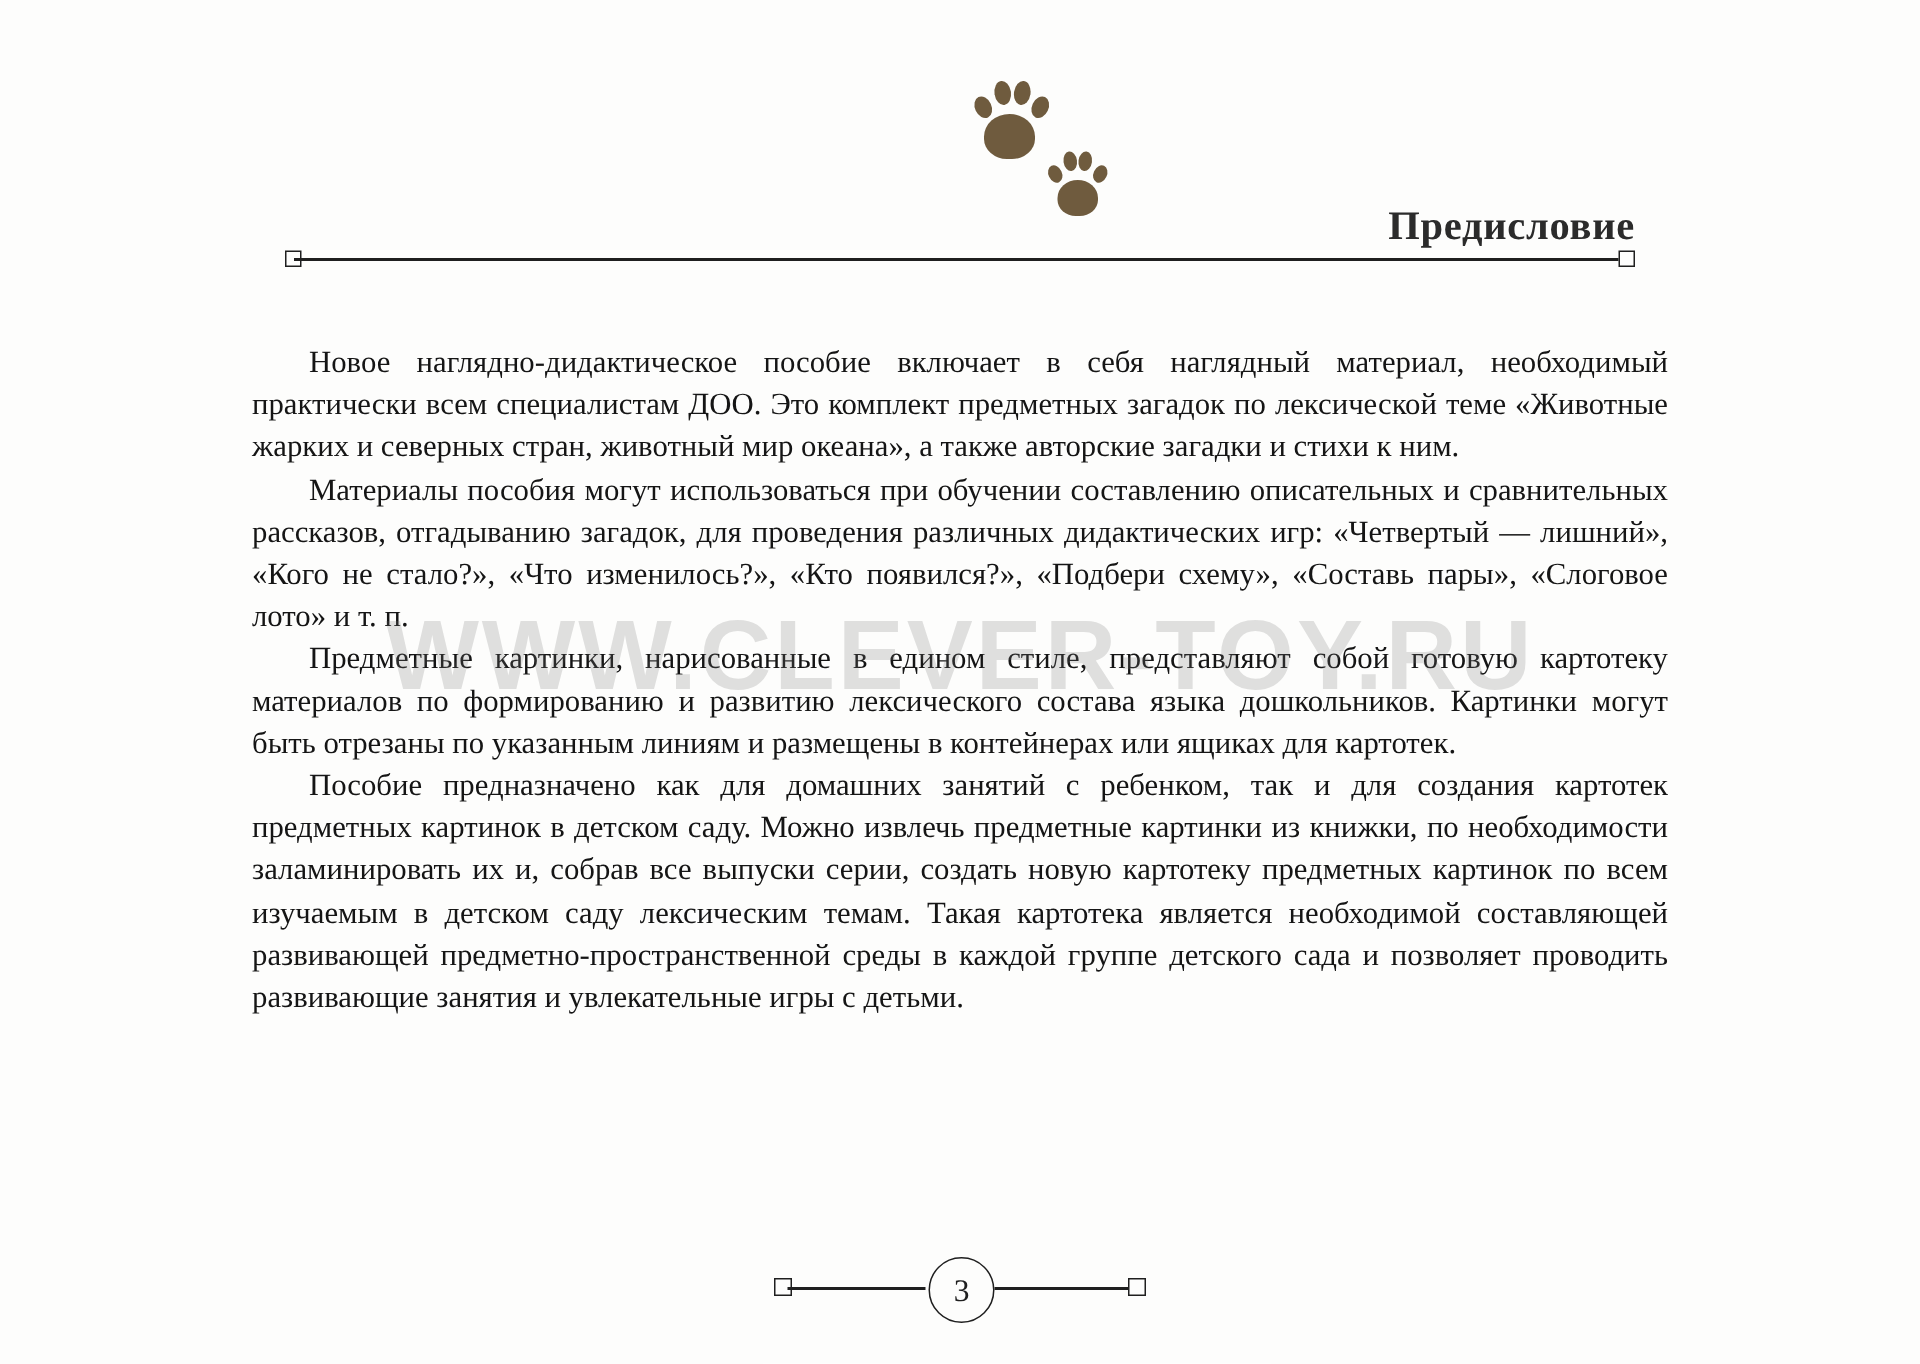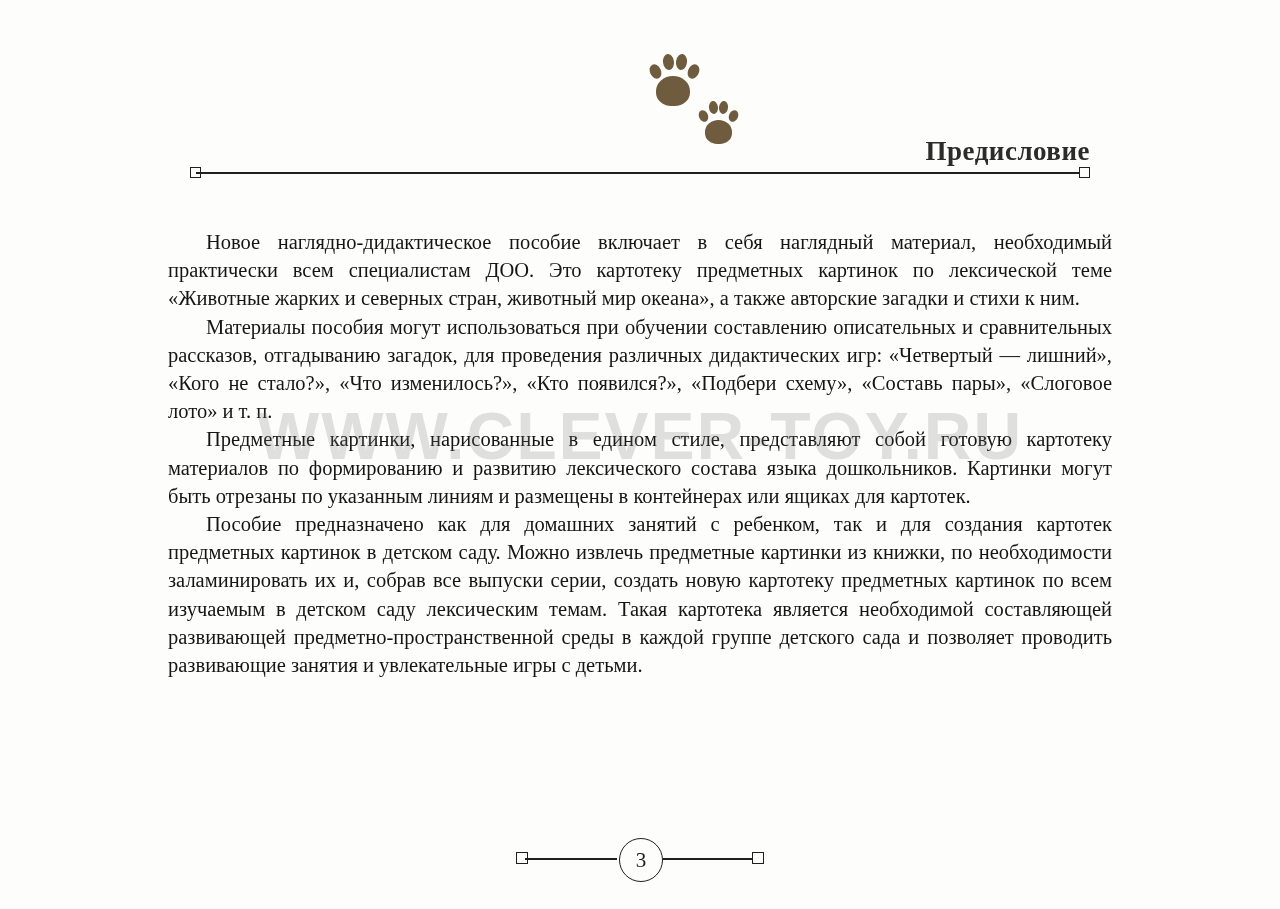--- a/index.html
+++ b/index.html
@@ -215,21 +215,21 @@
     <div class="title">Предисловие</div>
   </div>
 
   <div class="rule">
     <span class="cap cap-left"></span>
     <span class="line"></span>
     <span class="cap cap-right"></span>
   </div>
 
   <div class="content">
-    <p>Новое наглядно-дидактическое пособие включает в себя наглядный материал, необходимый практически всем специалистам ДОО. Это картотеку предметных картинок по лексической теме «Животные жарких и северных стран, животный мир океана», а также авторские загадки и стихи к ним.</p>
+    <p>Новое наглядно-дидактическое пособие включает в себя наглядный материал, необходимый практически всем специалистам ДОО. Это комплект предметных загадок по лексической теме «Животные жарких и северных стран, животный мир океана», а также авторские загадки и стихи к ним.</p>
     <p>Материалы пособия могут использоваться при обучении составлению описательных и сравнительных рассказов, отгадыванию загадок, для проведения различных дидактических игр: «Четвертый — лишний», «Кого не стало?», «Что изменилось?», «Кто появился?», «Подбери схему», «Составь пары», «Слоговое лото» и т. п.</p>
     <p>Предметные картинки, нарисованные в едином стиле, представляют собой готовую картотеку материалов по формированию и развитию лексического состава языка дошкольников. Картинки могут быть отрезаны по указанным линиям и размещены в контейнерах или ящиках для картотек.</p>
     <p>Пособие предназначено как для домашних занятий с ребенком, так и для создания картотек предметных картинок в детском саду. Можно извлечь предметные картинки из книжки, по необходимости заламинировать их и, собрав все выпуски серии, создать новую картотеку предметных картинок по всем изучаемым в детском саду лексическим темам. Такая картотека является необходимой составляющей развивающей предметно-пространственной среды в каждой группе детского сада и позволяет проводить развивающие занятия и увлекательные игры с детьми.</p>
   </div>
 
   <div class="watermark">WWW.CLEVER-TOY.RU</div>
 
   <div class="footer">
     <span class="fcap fcap-left"></span>
     <span class="fline fline-left"></span>

